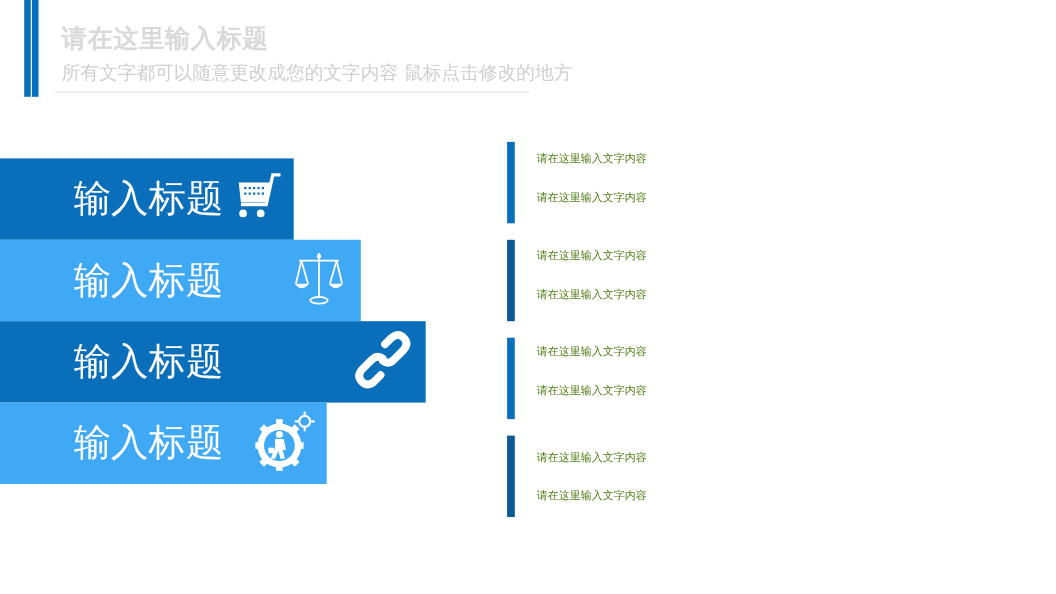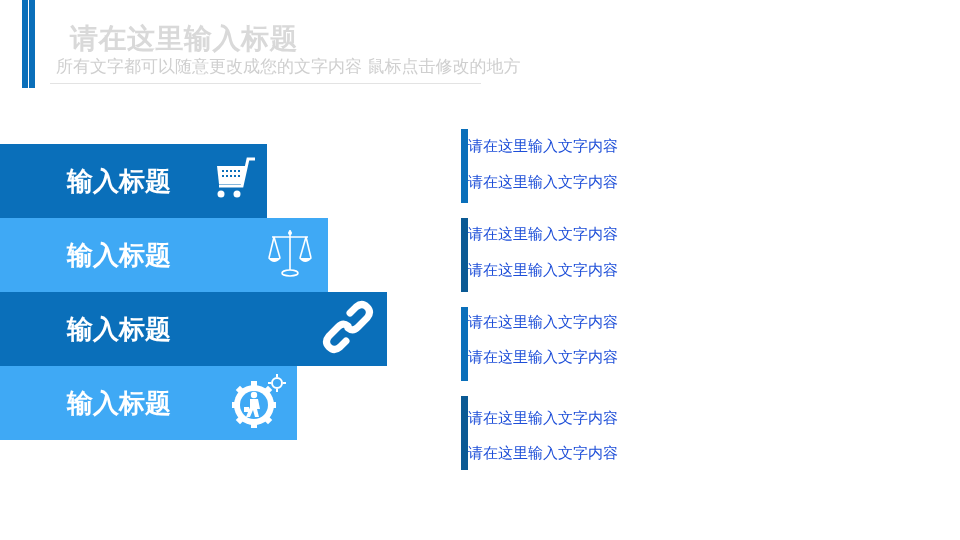--- a/index.html
+++ b/index.html
@@ -1,26 +1,26 @@
 <!DOCTYPE html>
 <html><head>
   <meta charset="utf-8">
   <style>
     html, body { margin:0; padding:0; }
     body { width:960px; height:540px; background:#ffffff; position:relative; overflow:hidden;
            font-family:"DejaVu Sans","Liberation Sans",sans-serif; }
     .stripe { position:absolute; top:0; width:6px; height:88px; background:#0a6fba; }
-    .title { position:absolute; left:70px; top:20px; font-size:28px; font-weight:bold; color:#d9d9d9; letter-spacing:0.5px; white-space:nowrap; }
+    .title { position:absolute; left:56px; top:20px; font-size:23px; font-weight:bold; color:#d9d9d9; letter-spacing:0.5px; white-space:nowrap; }
     .subtitle { position:absolute; left:56px; top:55px; font-size:17px; color:#cfcfcf; white-space:nowrap; }
     .hr { position:absolute; left:50px; top:83px; width:431px; height:1px; background:#e3e3e3; }
     .block { position:absolute; left:0; height:74px; display:flex; align-items:center; }
-    .block .label { position:absolute; left:67px; top:50%; transform:translateY(-50%); color:#fff; font-size:26px; white-space:nowrap;font-weight:bold; }
+    .block .label { position:absolute; left:67px; top:50%; transform:translateY(-50%); color:#fff; font-size:34px; white-space:nowrap; }
     .block .icon { position:absolute; top:50%; transform:translateY(-50%); }
     .vbar { position:absolute; left:461px; width:7px; height:74px; }
-    .ctext { position:absolute; left:468px; font-size:15px; color:#1d4ed8; white-space:nowrap; }
+    .ctext { position:absolute; left:488px; font-size:10px; color:#4d7c0f; white-space:nowrap; }
   </style>
 </head>
 <body>
 
 <div class="stripe" style="left:22px"></div>
 <div class="stripe" style="left:29px"></div>
 <div class="title">请在这里输入标题</div>
 <div class="subtitle">所有文字都可以随意更改成您的文字内容  鼠标点击修改的地方</div>
 <div class="hr"></div>
 

